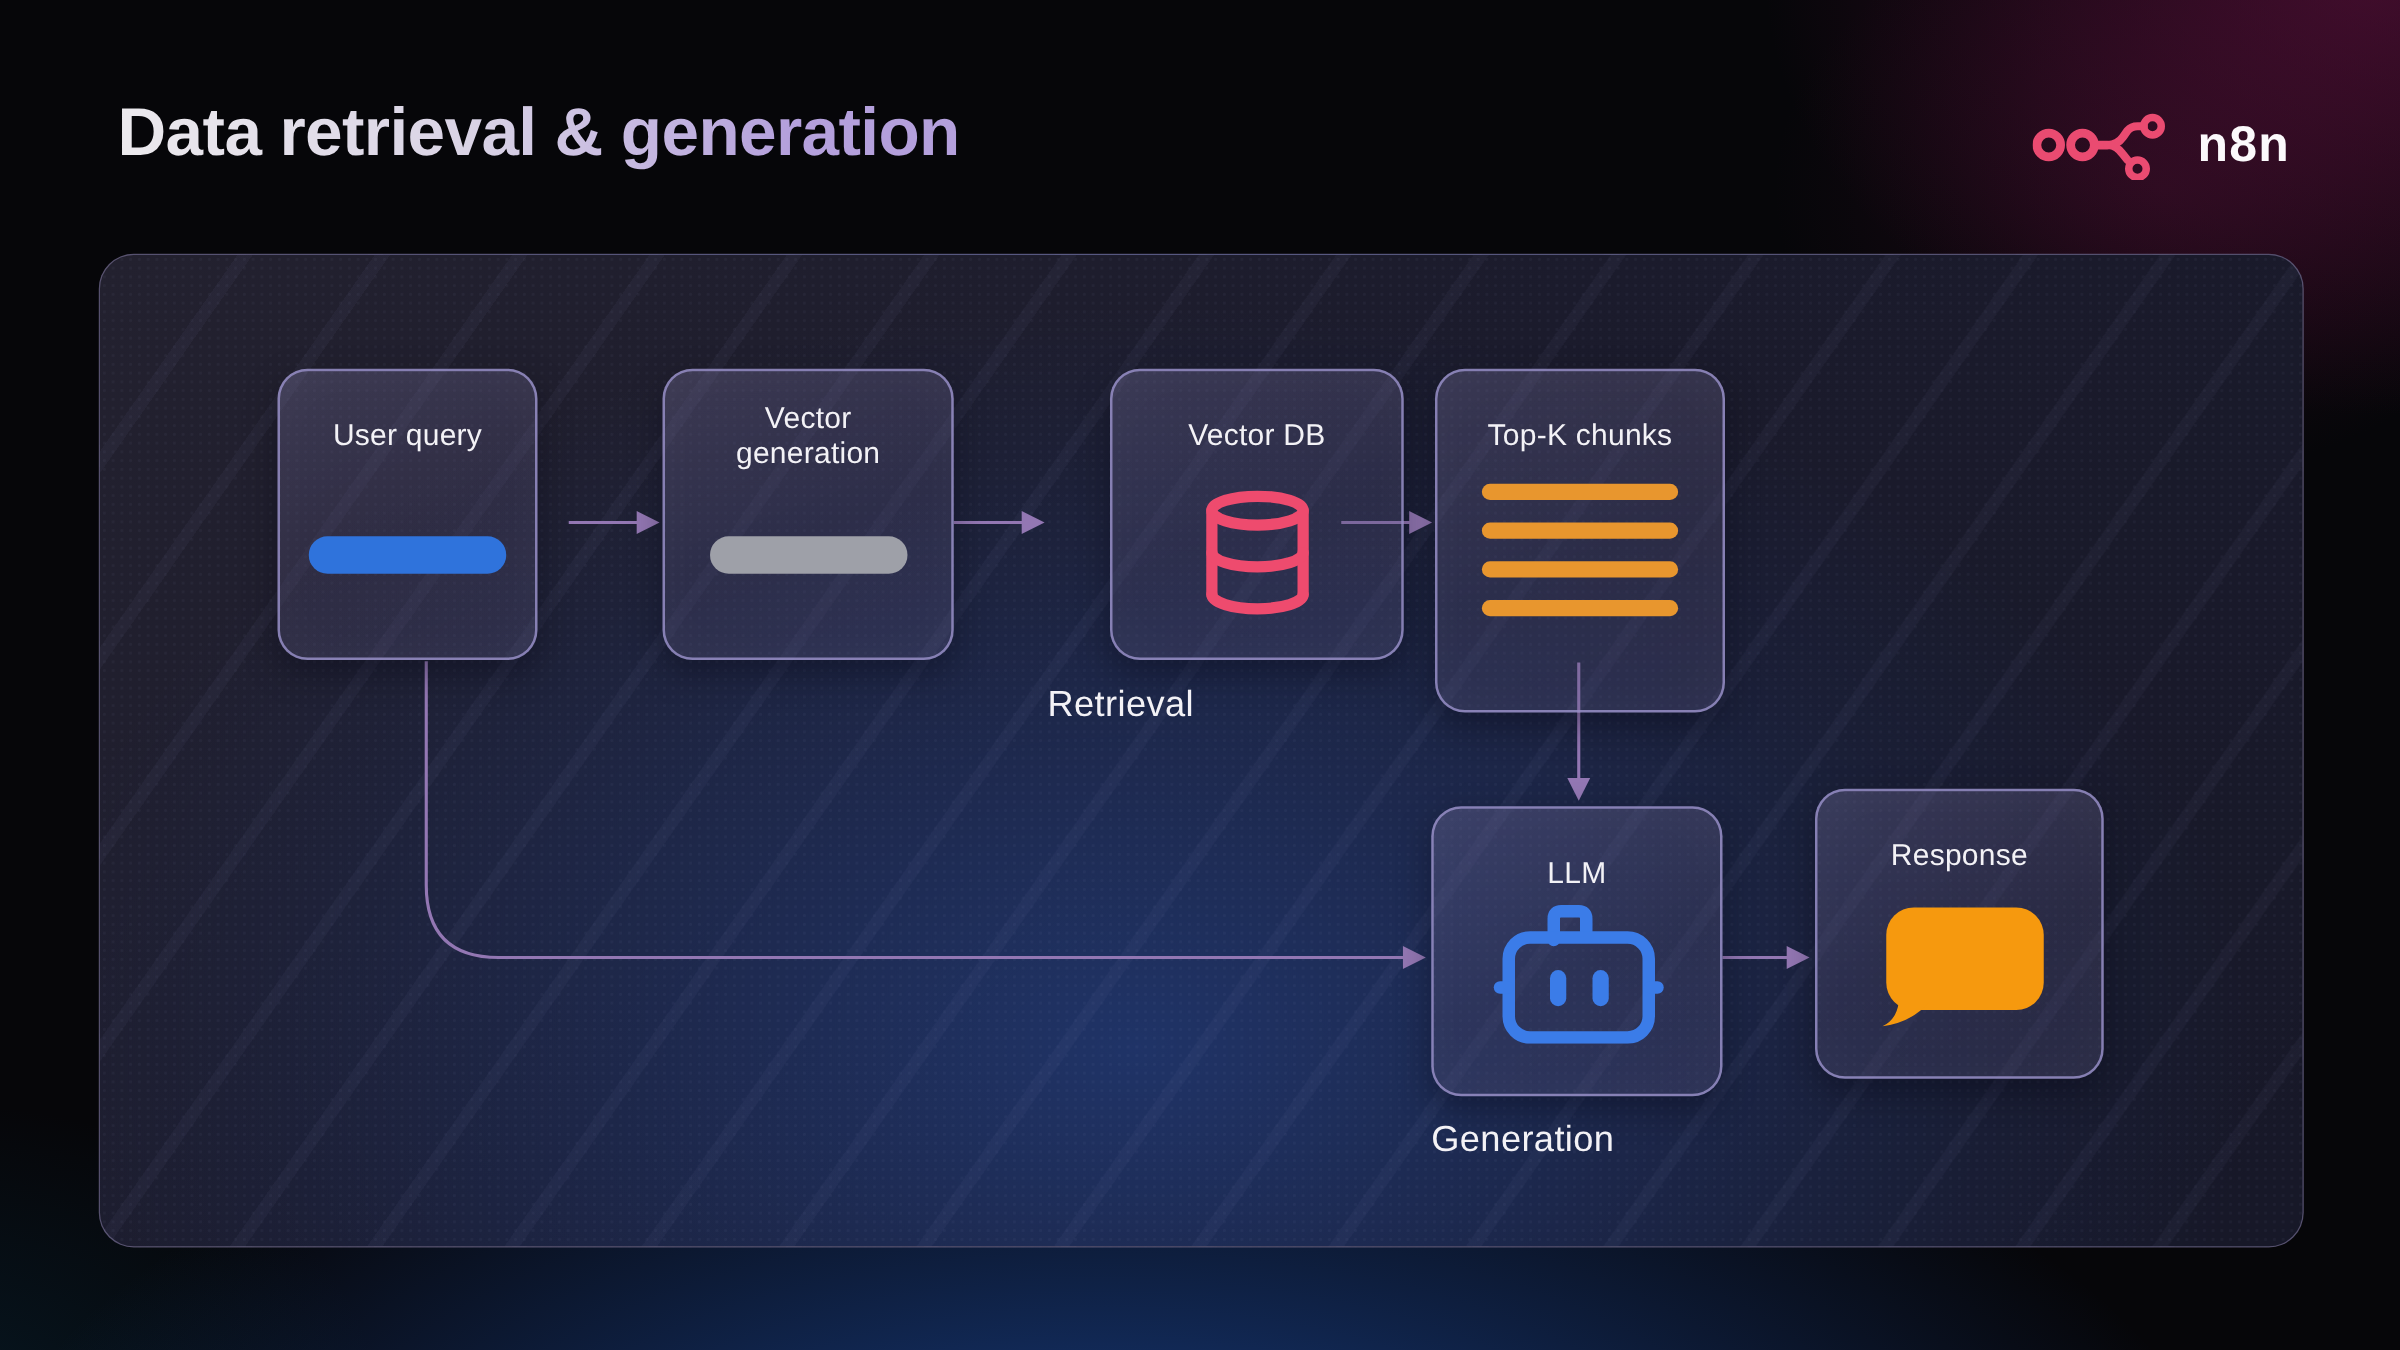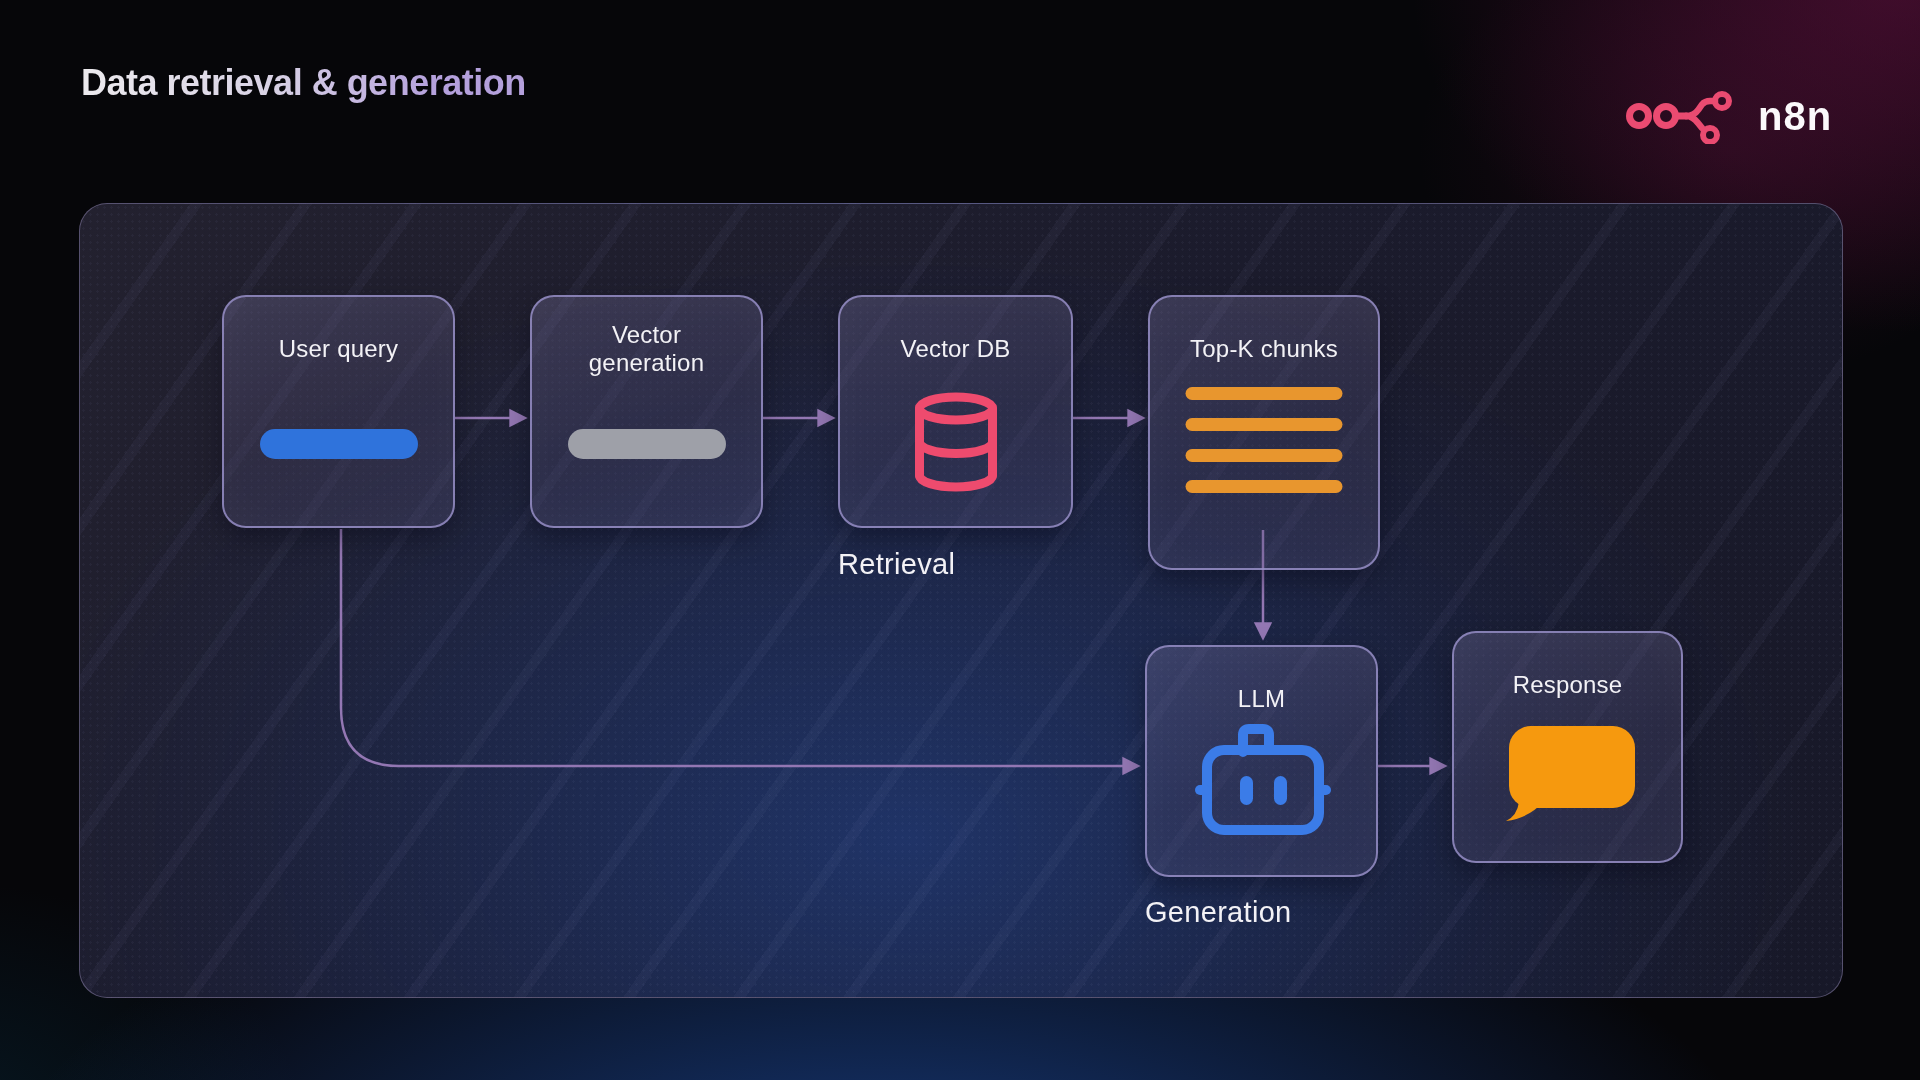--- a/index.html
+++ b/index.html
@@ -8,22 +8,22 @@
     position:relative;width:1920px;height:1080px;overflow:hidden;
     background:
       radial-gradient(720px 520px at 99% -2%, rgba(112,18,72,0.55), transparent 68%),
       radial-gradient(430px 320px at 90% 14%, rgba(90,20,60,0.28), transparent 72%),
       radial-gradient(1450px 640px at 46% 113%, rgba(33,88,190,0.65), transparent 62%),
       radial-gradient(520px 360px at -3% 105%, rgba(8,55,80,0.35), transparent 70%),
       #060609;
   }
   
   .title{
-    position:absolute;left:77px;top:57px;margin:4px;
-    font-size:36px;font-weight:700;letter-spacing:-0.5px;line-height:1.2;
+    position:absolute;left:77px;top:57px;margin:17px;
+    font-size:54px;font-weight:700;letter-spacing:-0.5px;line-height:1.2;
     background:linear-gradient(90deg,#ECEAEE 0%,#D9D3E5 42%,#B4A0DC 80%);
     -webkit-background-clip:text;background-clip:text;color:transparent;
   }
   .brand{position:absolute;left:1626px;top:88px;display:flex;gap:20px;}
   .brand-name{font-size:40px;font-weight:700;color:#FBF9FB;letter-spacing:1px;line-height:56px;}
   
   .panel{
     position:absolute;left:79px;top:203px;width:1764px;height:795px;
     border:1.5px solid rgba(135,126,165,0.55);border-radius:28px;box-sizing:border-box;
     background-image:
@@ -36,23 +36,23 @@
   
   .connectors{position:absolute;left:0;top:0;width:1920px;height:1080px;pointer-events:none;z-index:1;}
   .edge{stroke:#9377B3;stroke-width:2.5;fill:none;}
   
   .node{
     position:absolute;z-index:2;box-sizing:border-box;
     border:2px solid rgba(151,142,198,0.85);border-radius:24px;
     background:linear-gradient(160deg, rgba(125,118,165,0.30) 0%, rgba(76,72,108,0.34) 55%, rgba(90,86,130,0.26) 100%);
     box-shadow:0 10px 26px rgba(4,4,14,0.35), inset 0 0 46px rgba(255,255,255,0.03);
   }
-  .n-user {left:222px;top:295px;width:233px;height:233px;}
+  .n-user {left:222px;top:295px;width:208px;height:233px;}
   .n-embed{left:530px;top:295px;width:233px;height:233px;}
-  .n-db   {left:838px;top:295px;width:235px;height:233px;}
+  .n-db   {left:888px;top:295px;width:235px;height:233px;}
   .n-topk {left:1148px;top:295px;width:232px;height:275px;}
   .n-llm  {left:1145px;top:645px;width:233px;height:232px;}
   .n-resp {left:1452px;top:631px;width:231px;height:232px;}
   .node-label-wrap{position:absolute;left:0;top:0;width:100%;height:104px;display:flex;align-items:center;justify-content:center;}
   .node-label{max-width:176px;text-align:center;color:#F3F2F6;font-size:24px;line-height:1.18;letter-spacing:0.2px;}
   .caption{position:absolute;z-index:2;text-align:left;color:#F3F2F6;font-size:29px;letter-spacing:0.3px;}
   .cap-retrieval{left:838px;top:548px;width:235px;}
   .cap-generation{left:1145px;top:896px;width:233px;}
   
   .pill{position:absolute;left:50%;transform:translateX(-50%);top:132px;width:158px;height:30px;border-radius:15px;}

